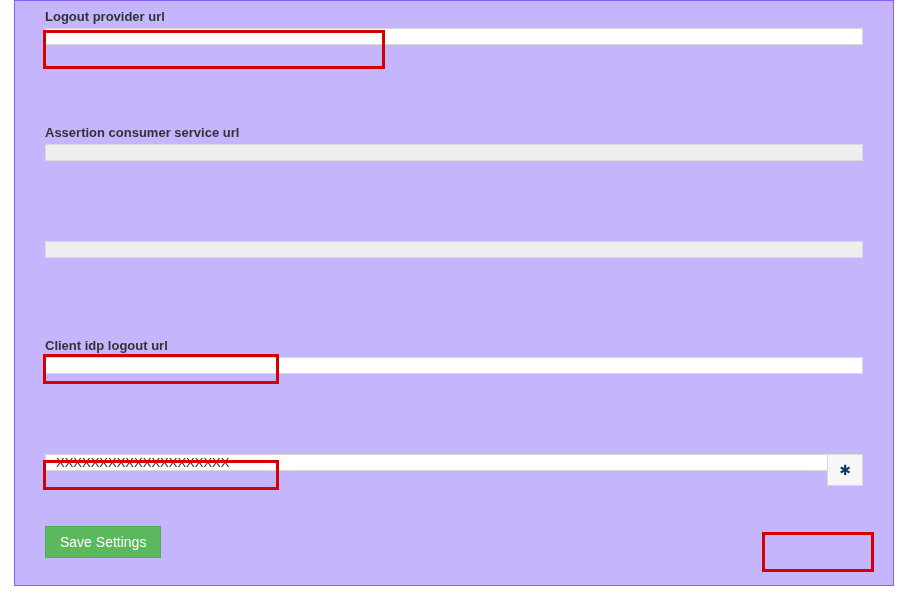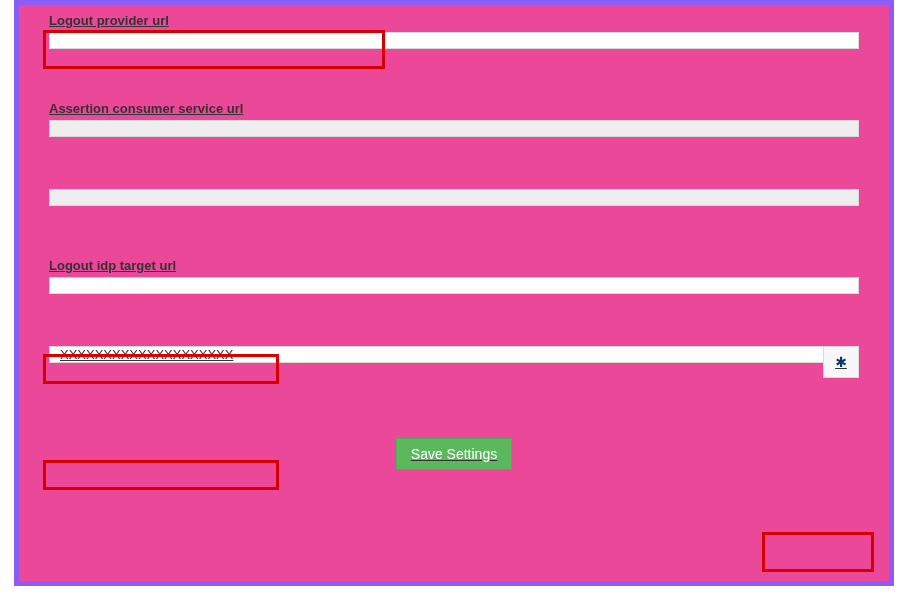--- a/index.html
+++ b/index.html
@@ -11,29 +11,28 @@
     width: 910px;
     height: 598px;
     overflow: hidden;
   }
   .panel {
     position: absolute;
     left: 14px;
     top: 0;
     width: 880px;
     height: 586px;
-    border: 5px solid #8b5cf6;
-    background: #ec4899;
-    text-decoration: underline;
+    border: 1px solid #8b5cf6;
+    background: #c4b5fd;
   }
   .content {
     padding: 8px 30px 20px 30px;
   }
   .field-group { margin-top: 0; }
-  .field-group + .field-group { margin-top: 52px; }
+  .field-group + .field-group { margin-top: 80px; }
   .label {
     font-weight: 700;
     color: #333;
     margin-bottom: 4px;
     font-size: 13px;
   }
   .input, .input-ro {
     width: 100%;
     height: 17px;
     border: 1px solid #d9d9d9;
@@ -65,22 +64,22 @@
   .btn-save {
     background: #5cb85c;
     border: 1px solid #4cae4c;
     color: #fff;
     font-size: 14px;
     padding: 7px 14px;
     cursor: pointer;
   }
   .actions {
     display: flex;
-    justify-content: center;
-    margin-top: 60px;
+    justify-content: flex-start;
+    margin-top: 40px;
   }
   
   .hl {
     position: absolute;
     border: 3px solid #d60000;
     pointer-events: none;
   }
 </style>
 </head>
 <body>
@@ -96,21 +95,21 @@
     <div class="field-group">
       <div class="label">Assertion consumer service url</div>
       <input class="input-ro" type="text" readonly="" value="" style="">
     </div>
 
     <div class="field-group">
       <input class="input-ro" type="text" readonly="" value="" style="">
     </div>
 
     <div class="field-group">
-      <div class="label">Logout idp target url</div>
+      <div class="label">Client idp logout url</div>
       <input class="input" type="text" value="" style="">
     </div>
 
     <div class="field-group">
       <div class="input-group">
         <input class="input" type="text" value="XXXXXXXXXXXXXXXXXXXX" style="">
         <div class="addon">
           <span>✱</span>
         </div>
       </div>

